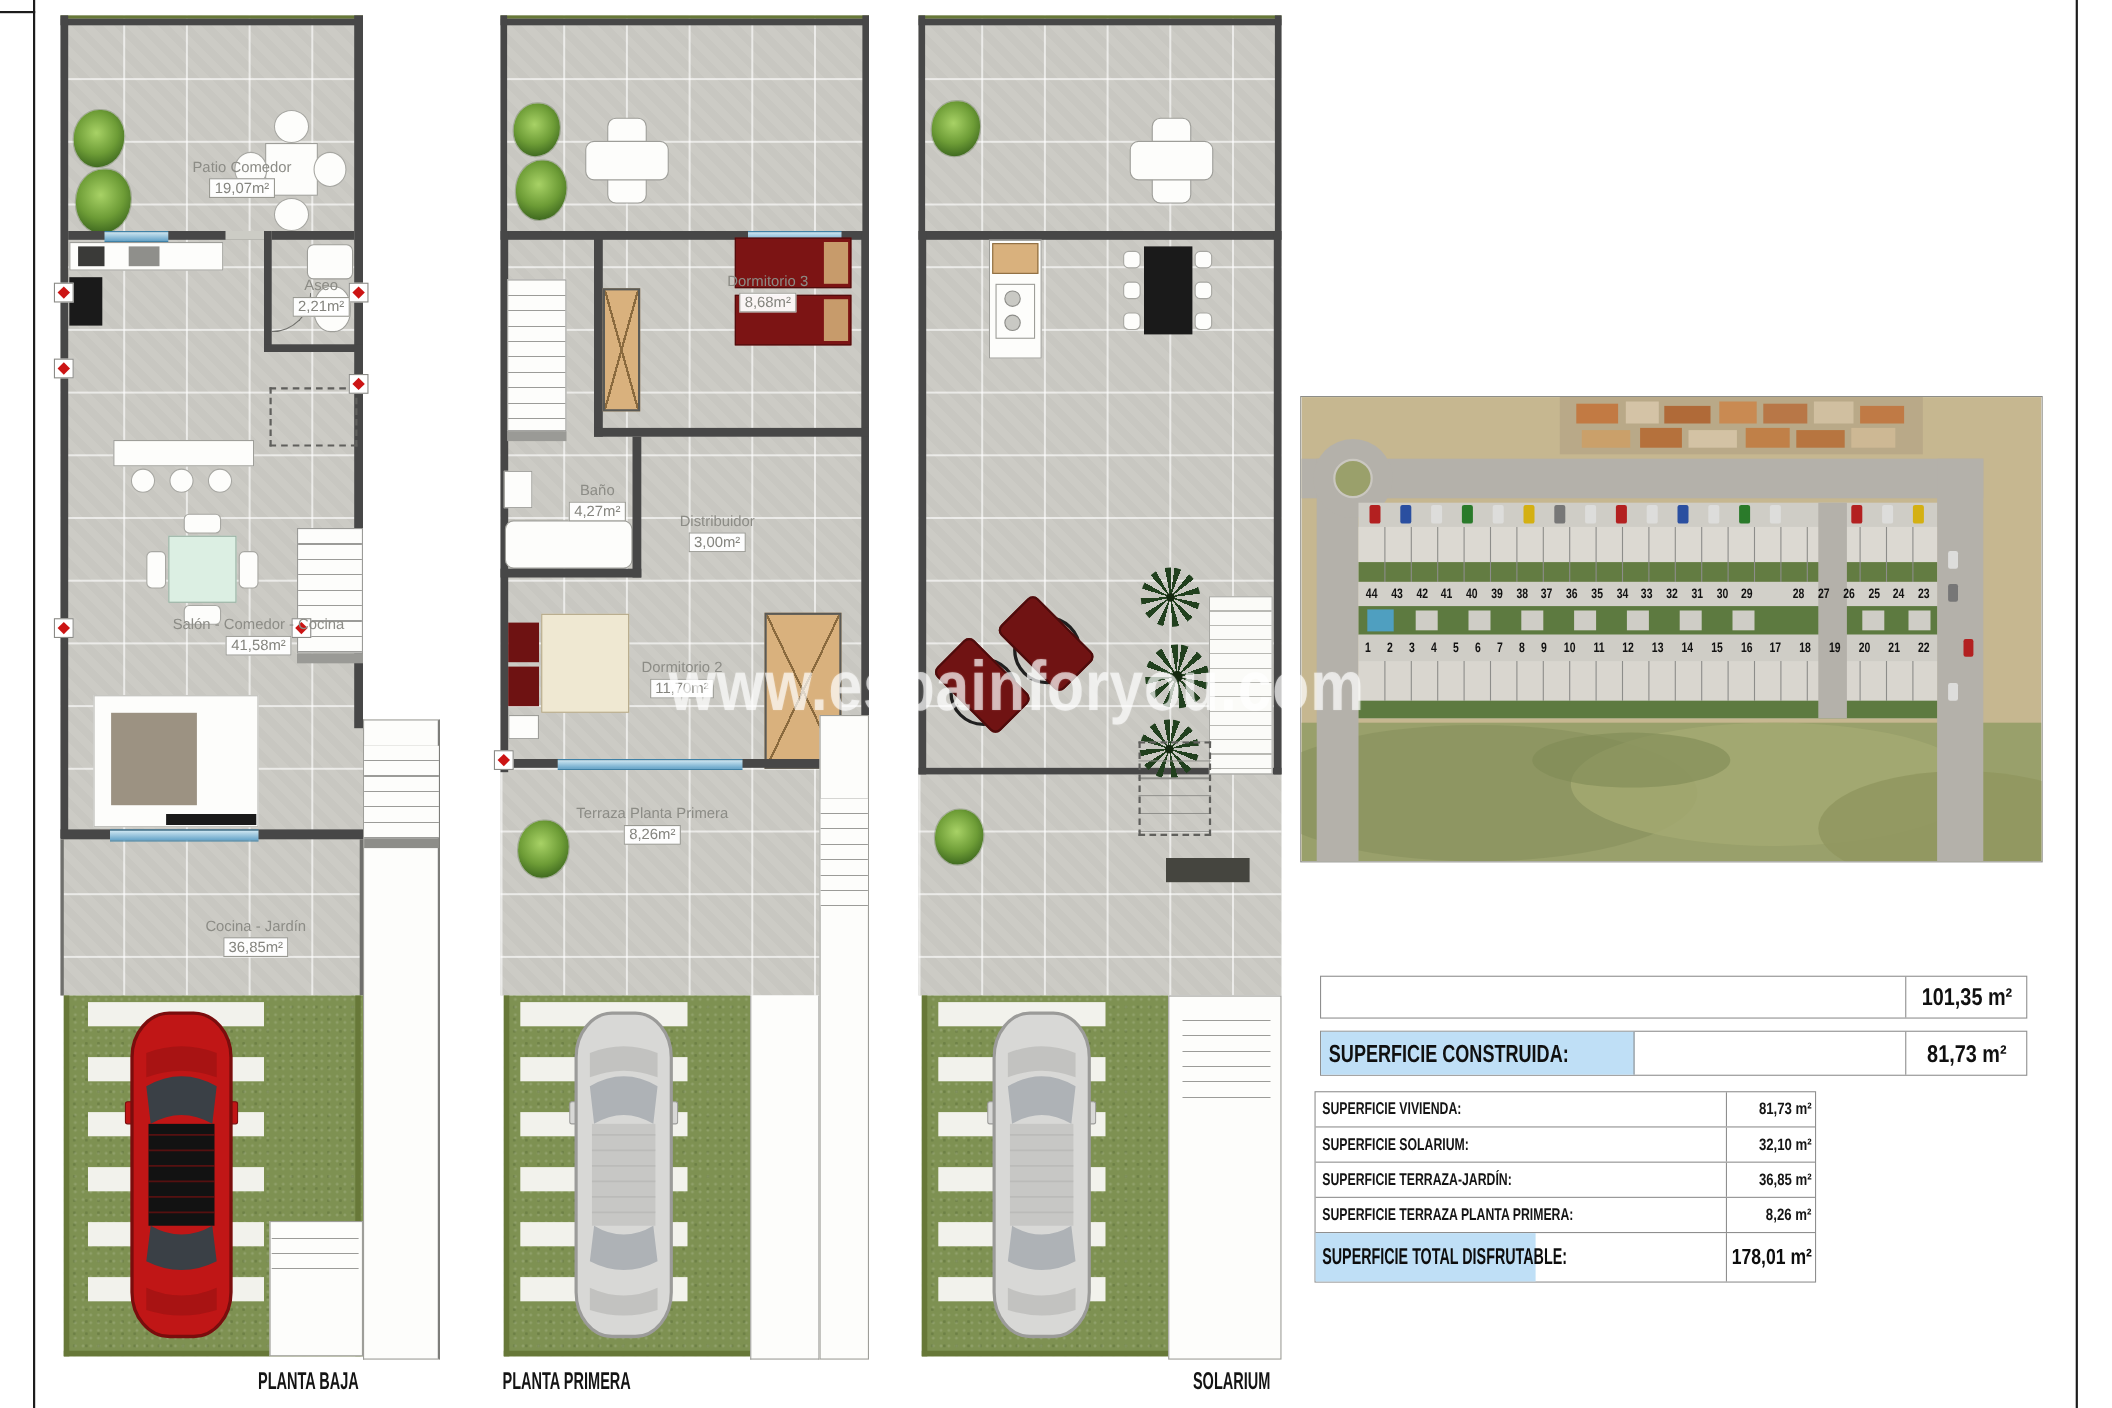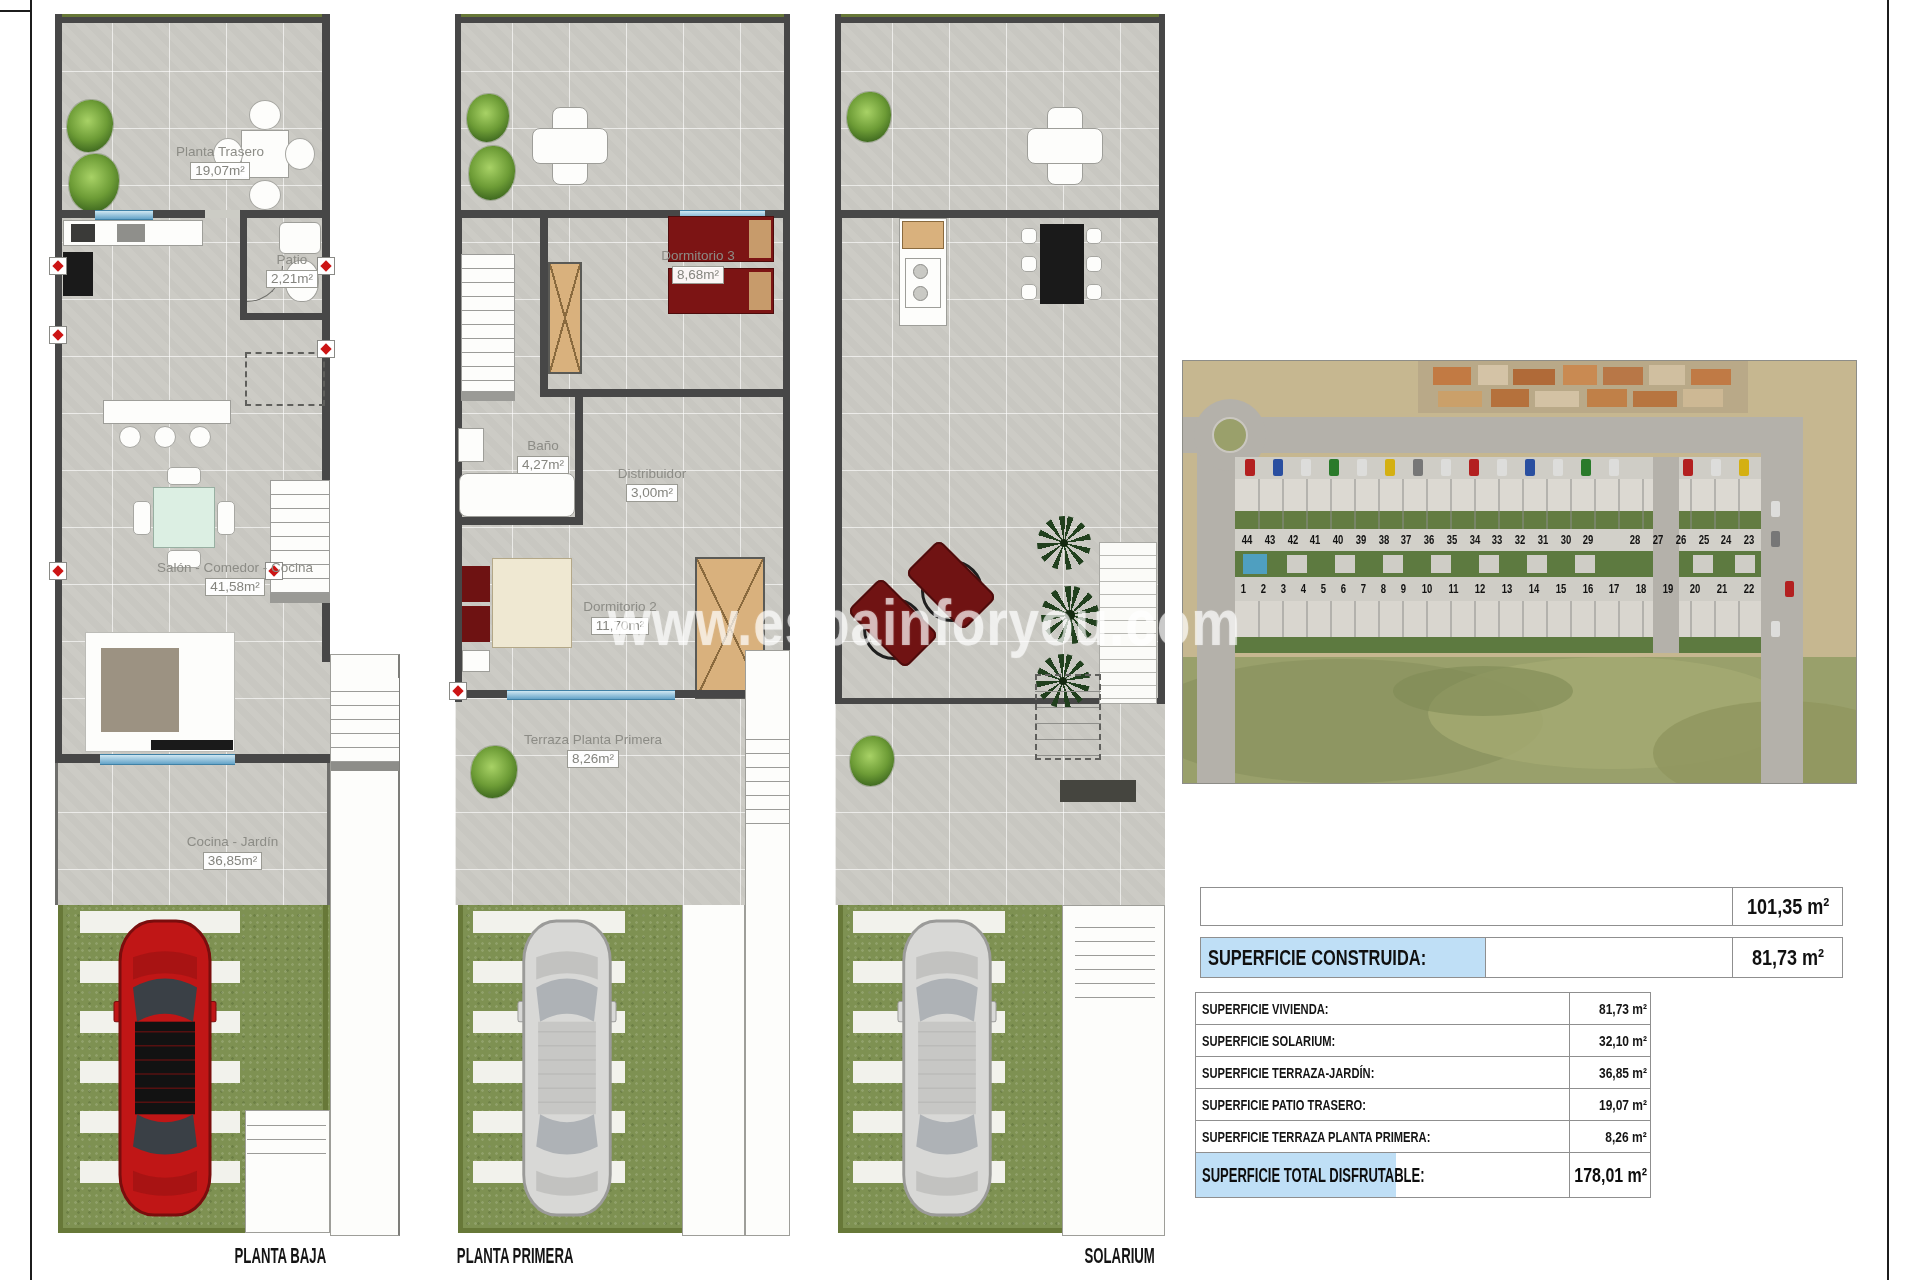--- a/index.html
+++ b/index.html
@@ -105,21 +105,21 @@
     <div class="wall" style="left:267px;top:0;width:8px;height:648px;"></div>
 
     <div class="plant" style="left:12px;top:86px;width:46px;height:52px;"></div>
     <div class="plant" style="left:14px;top:140px;width:50px;height:58px;"></div>
     <div class="white-box" style="left:186px;top:116px;width:48px;height:48px;"></div>
     <div class="round-chair" style="left:194px;top:86px;width:32px;height:30px;"></div>
     <div class="round-chair" style="left:194px;top:166px;width:32px;height:30px;"></div>
     <div class="round-chair" style="left:158px;top:124px;width:30px;height:32px;"></div>
     <div class="round-chair" style="left:230px;top:124px;width:30px;height:32px;"></div>
     <div class="rlabel" style="left:100px;top:130px;width:130px;">
-      <div>Planta Trasero</div>
+      <div>Patio Comedor</div>
       <span class="rarea">19,07m²</span>
     </div>
 
     <div class="wall" style="left:7px;top:196px;width:260px;height:8px;"></div>
     <div class="win" style="left:40px;top:196px;width:58px;height:8px;"></div>
     <div class="abs" style="left:150px;top:196px;width:42px;height:8px;background:#ccccc5;"></div>
 
     <div class="white-box" style="left:8px;top:206px;width:140px;height:26px;"></div>
     <div class="abs" style="left:16px;top:210px;width:24px;height:18px;background:#3a3a38;"></div>
     <div class="abs" style="left:62px;top:210px;width:28px;height:18px;background:#8f8f8b;"></div>
@@ -128,21 +128,21 @@
     <div class="round-chair" style="left:64px;top:412px;width:22px;height:22px;"></div>
     <div class="round-chair" style="left:99px;top:412px;width:22px;height:22px;"></div>
     <div class="round-chair" style="left:134px;top:412px;width:22px;height:22px;"></div>
 
     <div class="wall" style="left:185px;top:196px;width:7px;height:110px;"></div>
     <div class="wall" style="left:185px;top:299px;width:90px;height:7px;"></div>
     <div class="white-box" style="left:224px;top:208px;width:42px;height:32px;border-radius:6px;"></div>
     <div class="white-box" style="left:230px;top:246px;width:34px;height:42px;border-radius:45%;"></div>
     <div class="arc" style="left:192px;top:252px;width:36px;height:36px;border-radius:0 0 100% 0;border-top:none;border-left:none;"></div>
     <div class="rlabel" style="left:200px;top:238px;width:74px;">
-      <div>Patio</div>
+      <div>Aseo</div>
       <span class="rarea">2,21m²</span>
     </div>
 
     <div class="dashed-void" style="left:190px;top:338px;width:80px;height:54px;"></div>
     <div class="treads" style="left:215px;top:466px;width:60px;height:114px;"></div>
     <div class="abs" style="left:215px;top:580px;width:60px;height:9px;background:#9a9a96;"></div>
 
     <div class="abs" style="left:98px;top:473px;width:62px;height:61px;background:#dcefe3;border:1px solid #98b0a2;box-sizing:border-box;"></div>
     <div class="chair" style="left:112px;top:453px;width:34px;height:18px;"></div>
     <div class="chair" style="left:112px;top:536px;width:34px;height:18px;"></div>
@@ -543,29 +543,20 @@
       <div class="drow-label">
           <span class="cond" style="transform:scaleX(.72);">SUPERFICIE TERRAZA-JARDÍN:</span>
         </div>
       <div class="drow-divider"></div>
       <div class="drow-value">
           <span class="cond-r">36,85 m²</span>
         </div>
     </div>
     <div class="drow">
       <div class="drow-label">
-          <span class="cond" style="transform:scaleX(.72);">SUPERFICIE PATIO TRASERO:</span>
-        </div>
-      <div class="drow-divider"></div>
-      <div class="drow-value">
-          <span class="cond-r">19,07 m²</span>
-        </div>
-    </div>
-    <div class="drow">
-      <div class="drow-label">
           <span class="cond" style="transform:scaleX(.72);">SUPERFICIE TERRAZA PLANTA PRIMERA:</span>
         </div>
       <div class="drow-divider"></div>
       <div class="drow-value">
           <span class="cond-r">8,26 m²</span>
         </div>
     </div>
     <div class="total-row">
       <div class="total-label-cell highlight" style="background: rgb(191, 223, 246);">
         <span class="cond">SUPERFICIE TOTAL DISFRUTABLE:</span>

